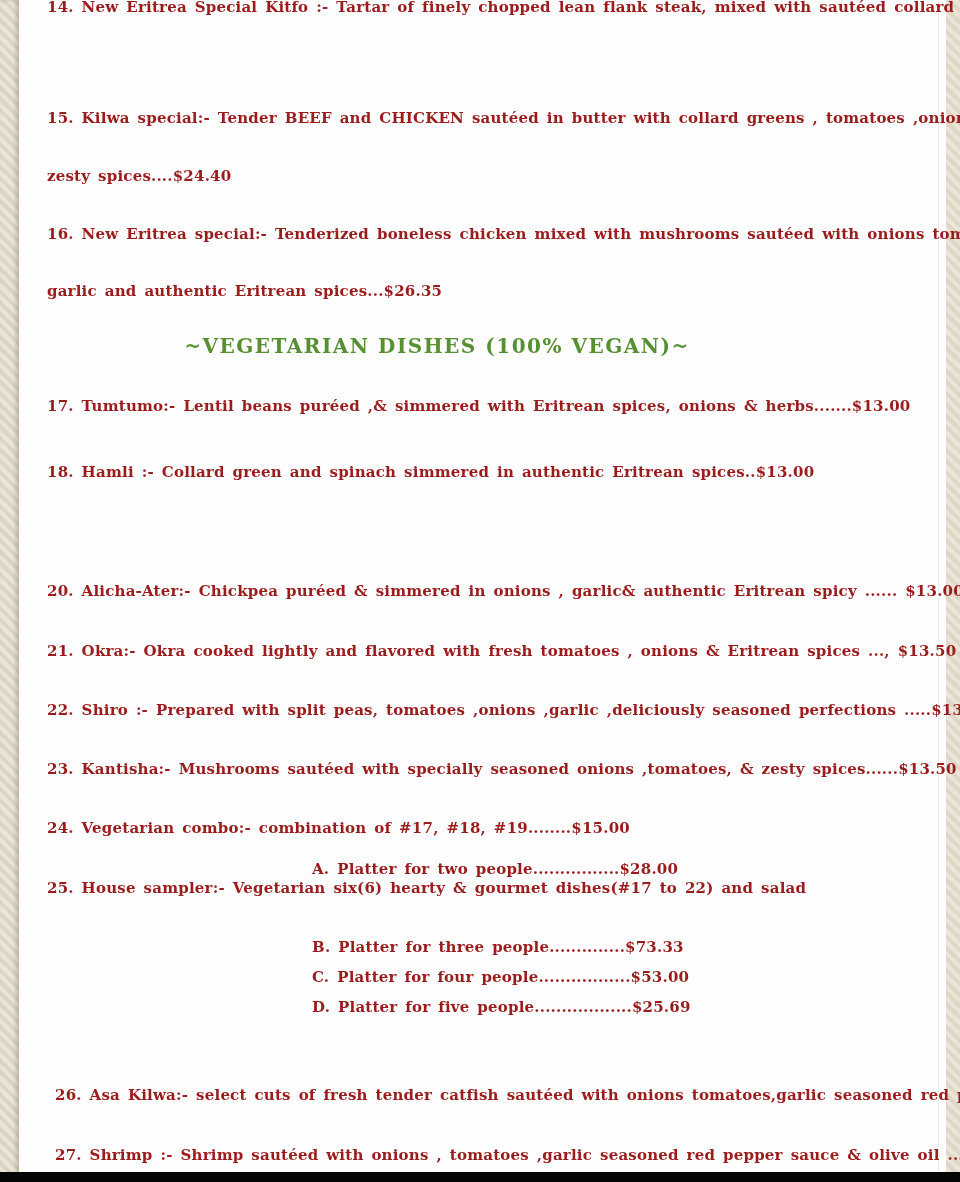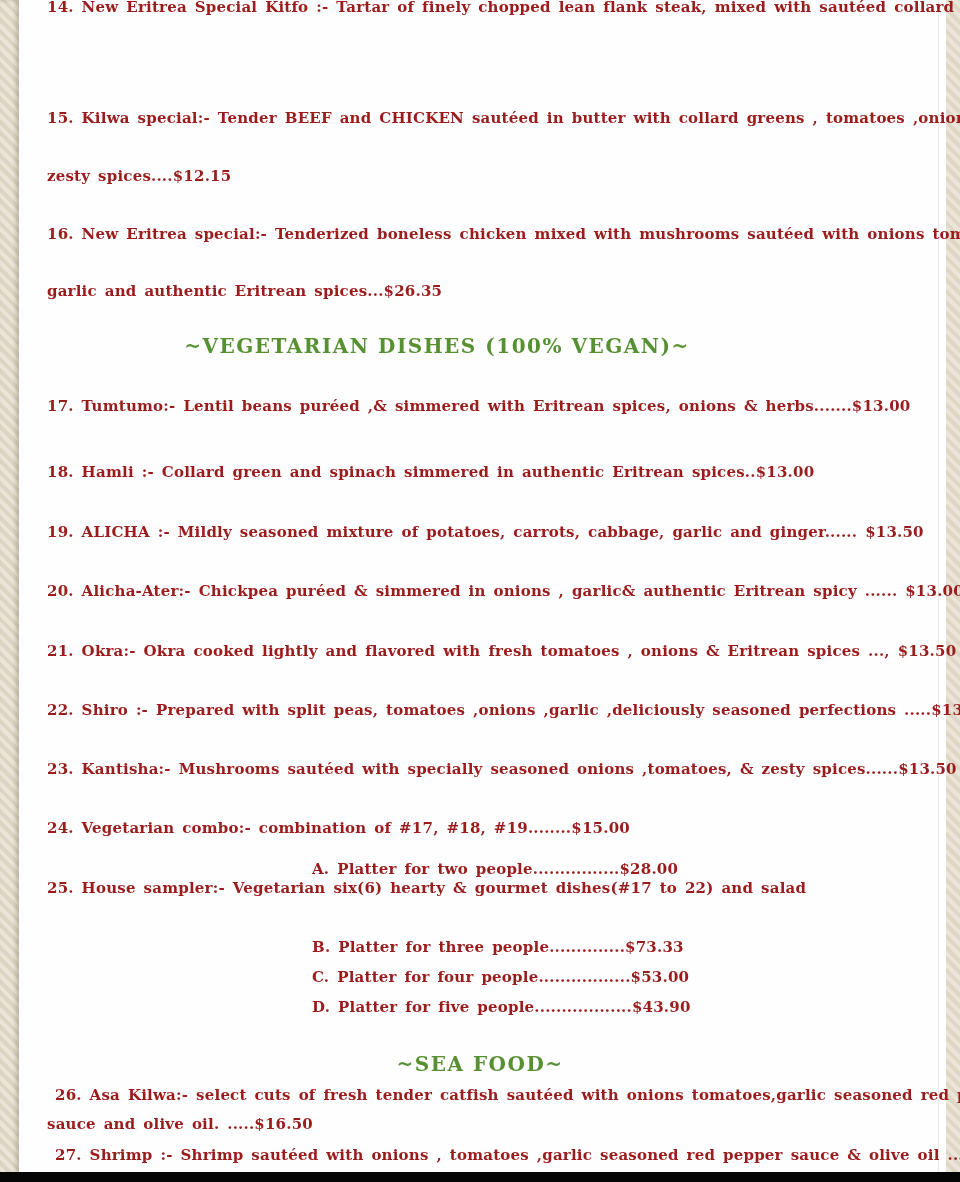--- a/index.html
+++ b/index.html
@@ -82,43 +82,40 @@
 
 <div class="page">
 
   <div class="border-left"></div>
   <div class="border-right"></div>
   <div class="vline"></div>
 
   <div class="line" style="top:-2px">14. New Eritrea Special Kitfo :- Tartar of finely chopped lean flank steak, mixed with sautéed collard greens,</div>
 
   <div class="line" style="top:109px">15. Kilwa special:- Tender BEEF and CHICKEN sautéed in butter with collard greens , tomatoes ,onions and</div>
-  <div class="line" style="top:167px">zesty spices....$12.15</div>
+  <div class="line" style="top:167px">zesty spices....$24.40</div>
 
   <div class="line" style="top:225px">16. New Eritrea special:- Tenderized boneless chicken mixed with mushrooms sautéed with onions tomatoes,</div>
   <div class="line" style="top:282px">garlic and authentic Eritrean spices...$26.35</div>
 
   <div class="header veg-header" style="top:334px">~VEGETARIAN DISHES (100% VEGAN)~</div>
 
   <div class="line" style="top:397px">17. Tumtumo:- Lentil beans puréed ,&amp; simmered with Eritrean spices, onions &amp; herbs.......$13.00</div>
   <div class="line" style="top:463px">18. Hamli :- Collard green and spinach simmered in authentic Eritrean spices..$13.00</div>
-  <div class="line" style="top:523px">19. ALICHA :- Mildly seasoned mixture of potatoes, carrots, cabbage, garlic and ginger...... $13.50</div>
   <div class="line" style="top:582px">20. Alicha-Ater:- Chickpea puréed &amp; simmered in onions , garlic&amp; authentic Eritrean spicy ...... $13.00</div>
   <div class="line" style="top:642px">21. Okra:- Okra cooked lightly and flavored with fresh tomatoes , onions &amp; Eritrean spices ..., $13.50</div>
   <div class="line" style="top:701px">22. Shiro :- Prepared with split peas, tomatoes ,onions ,garlic ,deliciously seasoned perfections .....$13.00</div>
   <div class="line" style="top:760px">23. Kantisha:- Mushrooms sautéed with specially seasoned onions ,tomatoes, &amp; zesty spices......$13.50</div>
   <div class="line" style="top:819px">24. Vegetarian combo:- combination of #17, #18, #19........$15.00</div>
   <div class="line" style="top:879px">25. House sampler:- Vegetarian six(6) hearty &amp; gourmet dishes(#17 to 22) and salad</div>
 
   <div class="line plat" style="top:860px">A. Platter for two people................$28.00</div>
   <div class="line plat" style="top:938px">B. Platter for three people..............$73.33</div>
   <div class="line plat" style="top:968px">C. Platter for four people.................$53.00</div>
-  <div class="line plat" style="top:998px">D. Platter for five people..................$43.90</div>
+  <div class="line plat" style="top:998px">D. Platter for five people..................$25.69</div>
 
-  <div class="header" style="top:1052px">~SEA FOOD~</div>
 
   <div class="line sf" style="top:1086px">26. Asa Kilwa:- select cuts of fresh tender catfish sautéed with onions tomatoes,garlic seasoned red pepper</div>
-  <div class="line" style="top:1115px">sauce and olive oil. .....$16.50</div>
   <div class="line sf" style="top:1146px">27. Shrimp :- Shrimp sautéed with onions , tomatoes ,garlic seasoned red pepper sauce &amp; olive oil .......$16.50</div>
 
   <div class="footer-bar"></div>
 
 </div>
 
 </body></html>

